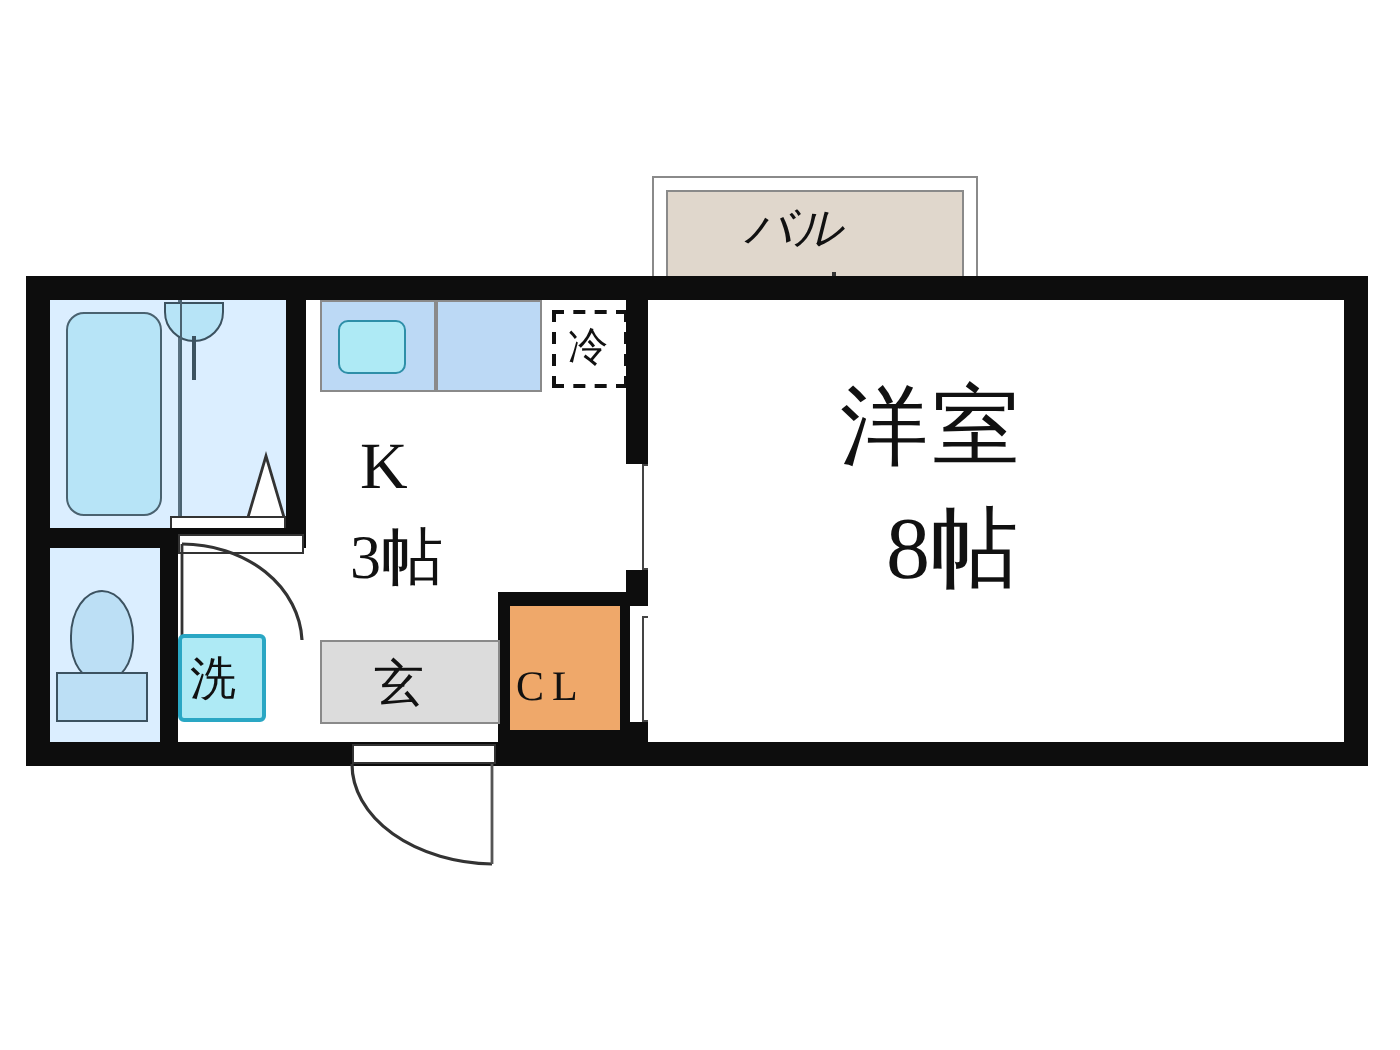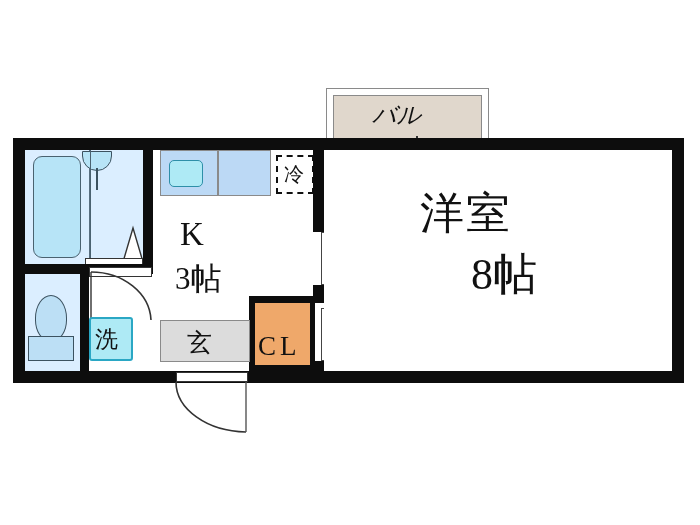--- a/index.html
+++ b/index.html
@@ -17,22 +17,22 @@
   .fill-cl{background:#efa86a;}
   .fill-genkan{background:#dcdcdc;}
   .fill-balcony{background:#e0d7cc;}
   .outline-thin{border:1px solid #4a6270;}
   .outline-gray{border:1px solid #8a8a8a;}
   
   .lbl{position:absolute;color:#111;line-height:1;white-space:nowrap;}
   .lbl-k{font-size:33px;}
   .lbl-jo{font-size:31px;}
   .lbl-room{font-size:44px;letter-spacing:2px;}
-  .lbl-room2{font-size:44px;margin-left:28px;}
-  .lbl-cl{font-size:27px;letter-spacing:4px;}
+  .lbl-room2{font-size:44px;}
+  .lbl-cl{font-size:21px;letter-spacing:4px;}
   .lbl-genkan{font-size:25px;}
   .lbl-sen{font-size:23px;color:#111;}
   .lbl-rei{font-size:20px;color:#111;}
   .lbl-balcony{font-size:24px;color:#111;font-style:italic;}
   
   .dashed-box{border:2px dashed #111;background:transparent;}
   svg.arcsvg{position:absolute;overflow:visible;}
 </style>
 </head>
 <body>

